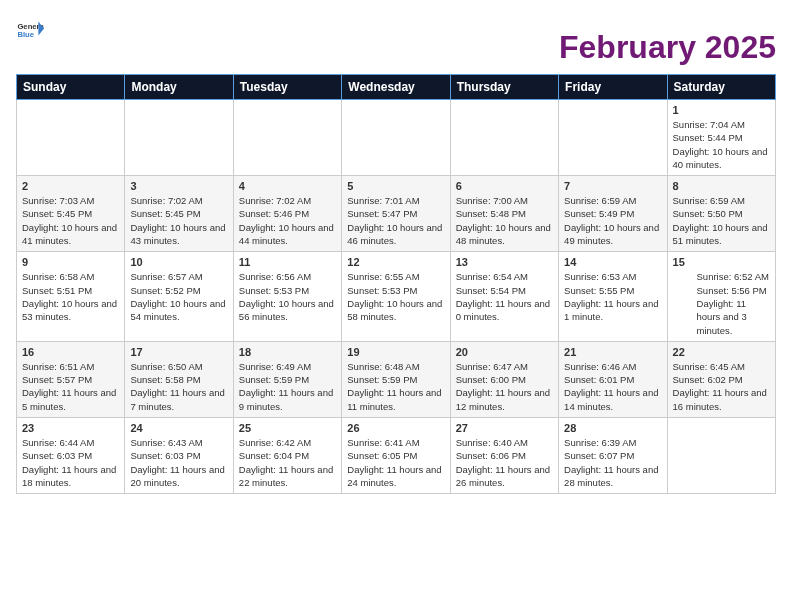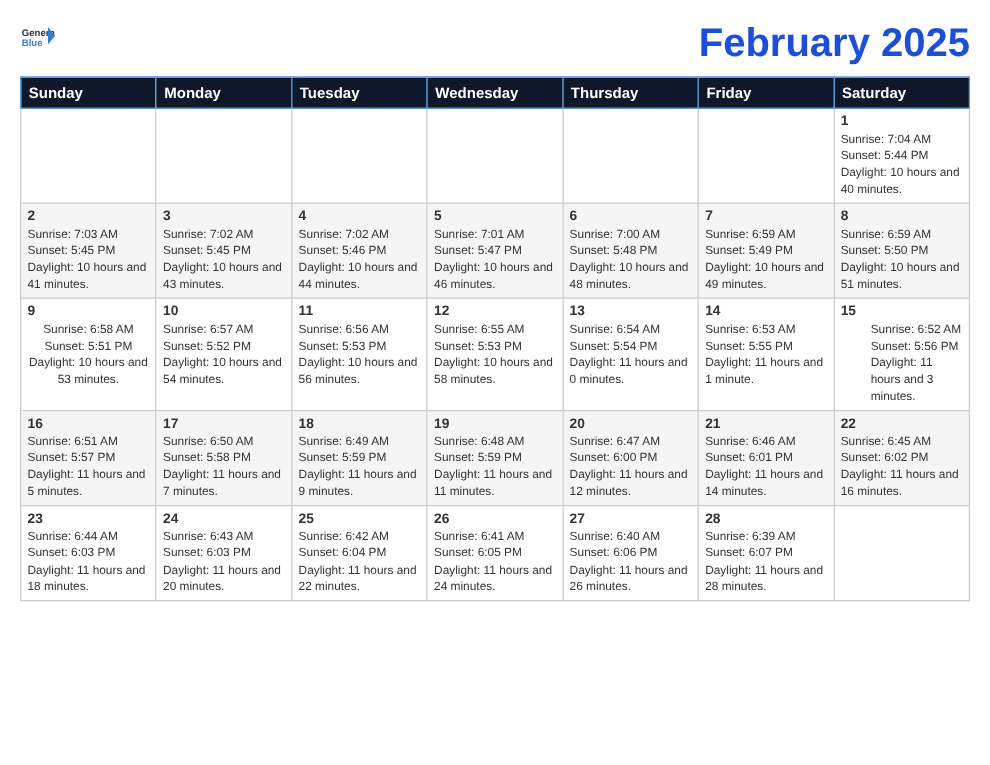--- a/index.html
+++ b/index.html
@@ -24,21 +24,22 @@
     .logo-icon {
       width: 28px;
       height: 28px;
     }
     .title-area {
       text-align: right;
     }
     .month-title {
       font-size: 32px;
       font-weight: bold;
-      color: #1d4ed8;
+      color: #701a75;
+      margin-top: 13px;
     }
     .subtitle {
       font-size: 14px;
       color: #555;
     }
     .calendar {
       width: 100%;
       border-collapse: collapse;
       border: 1px solid #ccc;
     }
@@ -165,21 +166,21 @@
         <td>
           <span class="day-num">8</span>
           <div class="day-info" style="white-space: pre-line;">Sunrise: 6:59 AM
 Sunset: 5:50 PM
 Daylight: 10 hours and 51 minutes.</div>
         </td>
       </tr>
       <tr>
         <td>
           <span class="day-num">9</span>
-          <div class="day-info" style="white-space: pre-line; text-align: center;">Sunrise: 6:58 AM
+          <div class="day-info" style="white-space: pre-line;">Sunrise: 6:58 AM
 Sunset: 5:51 PM
 Daylight: 10 hours and 53 minutes.</div>
         </td>
         <td>
           <span class="day-num">10</span>
           <div class="day-info" style="white-space: pre-line;">Sunrise: 6:57 AM
 Sunset: 5:52 PM
 Daylight: 10 hours and 54 minutes.</div>
         </td>
         <td>

